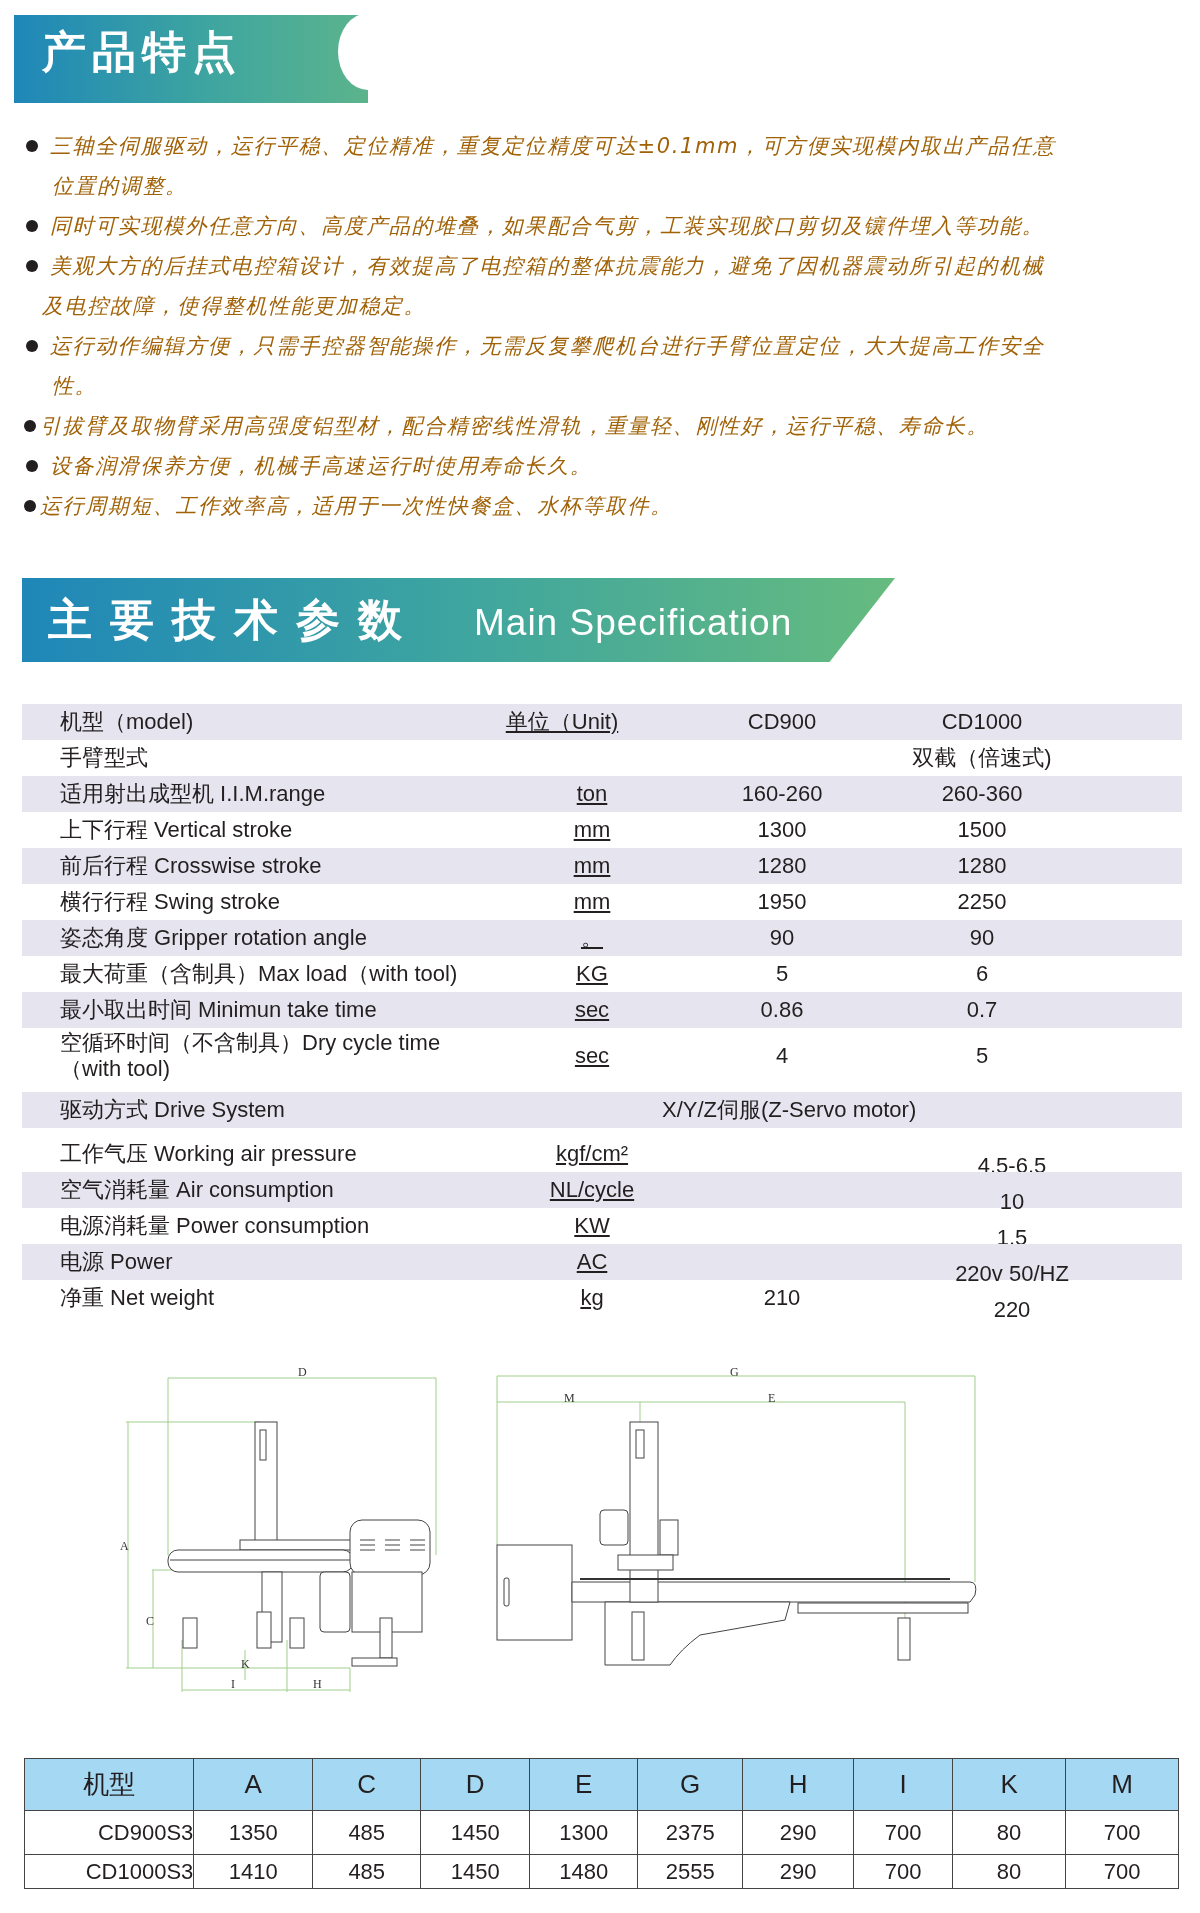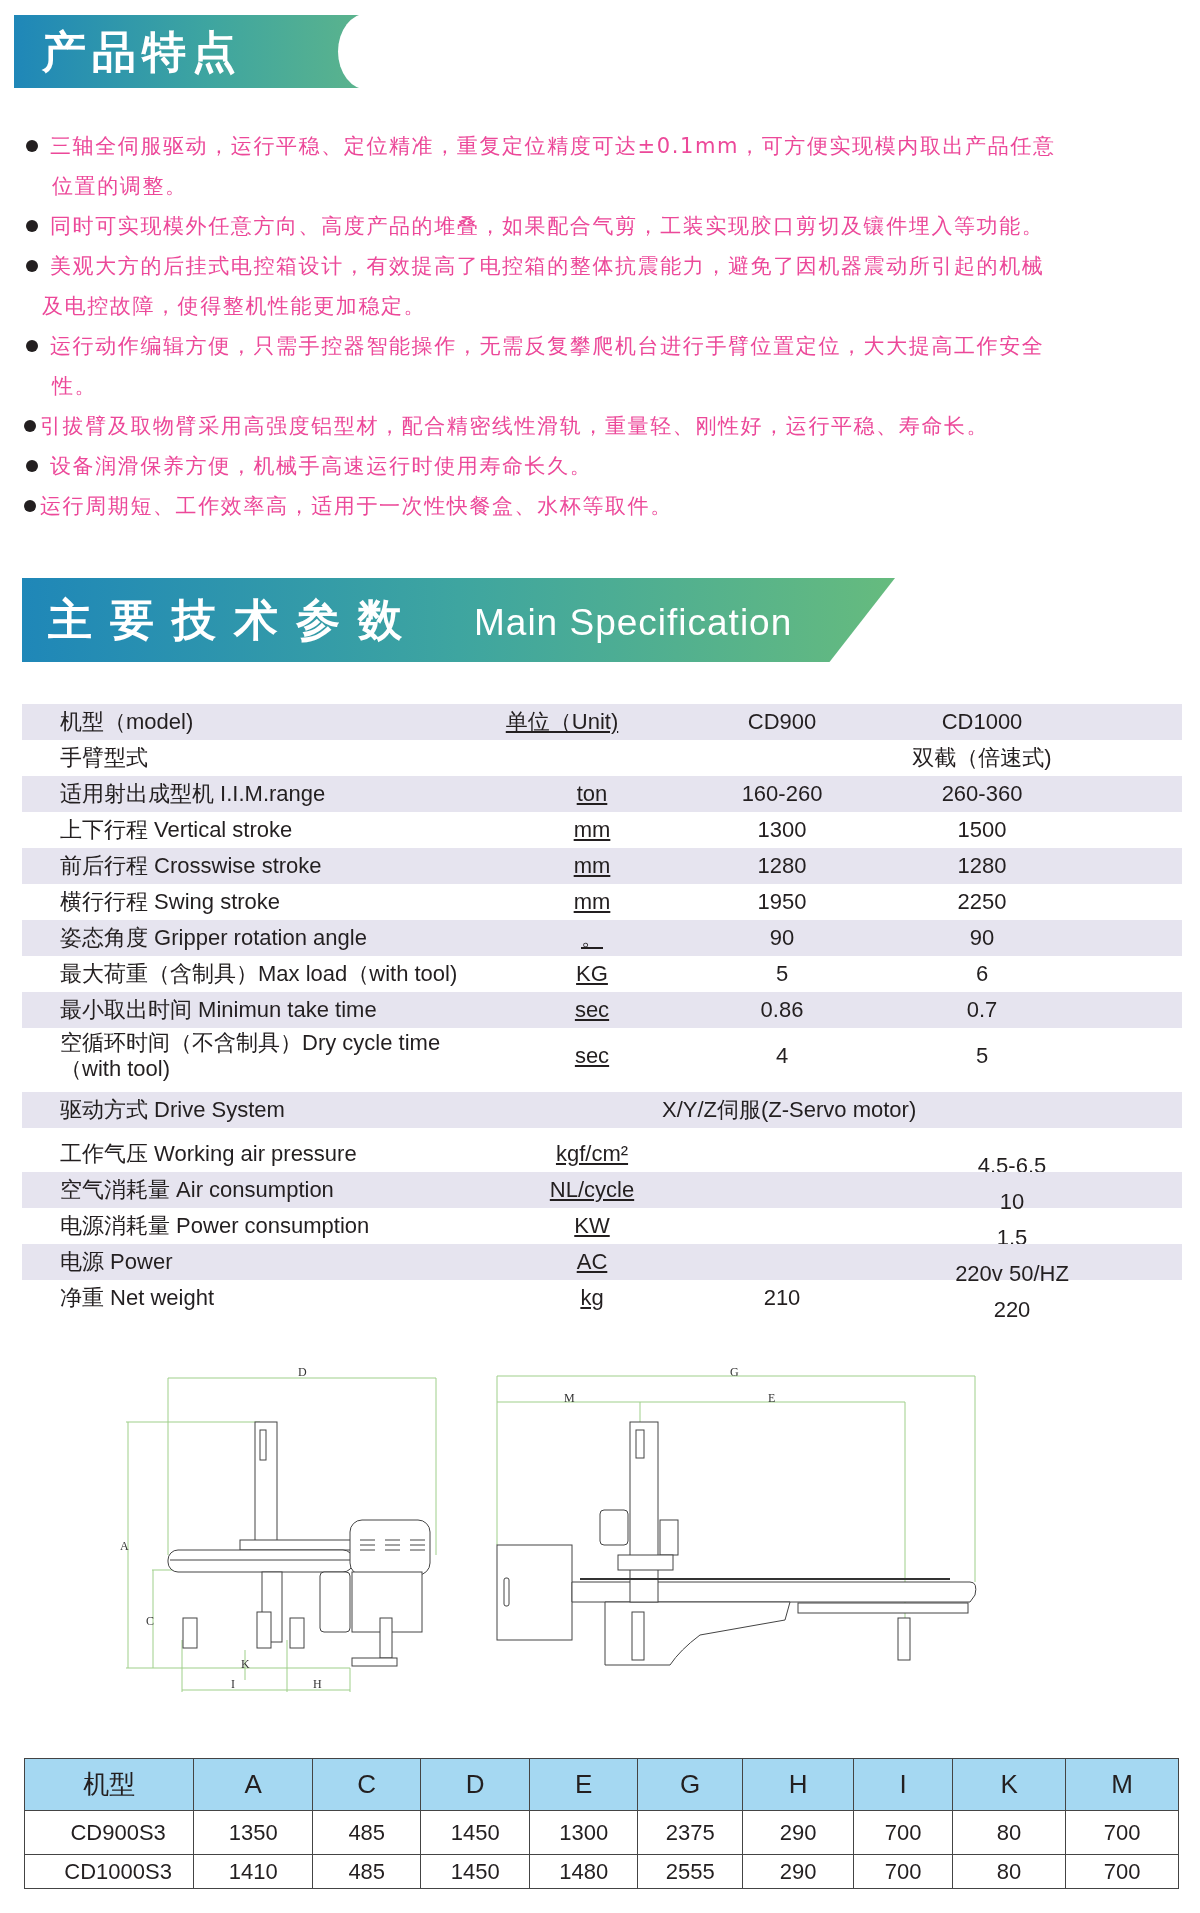--- a/index.html
+++ b/index.html
@@ -1,33 +1,33 @@
 <!DOCTYPE html>
 <html><head>
 <meta charset="utf-8">
 <style>
   * { box-sizing: border-box; margin: 0; padding: 0; }
   html, body { width: 1200px; height: 1913px; background: #ffffff; overflow: hidden; }
   body { position: relative; font-family: "DejaVu Sans", "Liberation Sans", sans-serif; color: #231f20; }
 
   .hdr1 {
-    position: absolute; left: 14px; top: 15px; width: 354px; height: 73px;
+    position: absolute; left: 14px; top: 15px; width: 354px; height: 88px;
     background: linear-gradient(90deg, #1f87b8 0%, #3ea5a0 55%, #5cb48c 100%);
   }
   .hdr1 .notch {
     position: absolute; right: -30px; top: -2px; width: 60px; height: 77px;
     background: #fff; border-radius: 50% 0 0 50% / 50% 0 0 50%;
   }
   .hdr1 .title {
     position: absolute; left: 28px; top: 9px; font-size: 44px; font-weight: bold;
     color: #fff; letter-spacing: 6px; line-height: 56px;
   }
 
   .features { position: absolute; left: 22px; top: 126px; width: 1160px; }
-  .feature { font-size: 21px; line-height: 40px; letter-spacing: 1.6px; color: #ec4899; }
+  .feature { font-size: 21px; line-height: 40px; letter-spacing: 1.6px; color: #a16207; font-style: italic; }
   .feature .bullet { display: inline-block; width: 12px; height: 12px; border-radius: 50%; background: #231f20; margin: 0 12px 3px 4px; vertical-align: middle; }
   .feature .cont { padding-left: 30px; }
   .feature .cont.flush { padding-left: 20px; }
 
   .hdr2 {
     position: absolute; left: 22px; top: 578px; width: 873px; height: 84px;
     background: linear-gradient(90deg, #1f87b8 0%, #3ea5a0 50%, #66bb7e 100%);
     clip-path: polygon(0 0, 100% 0, 92.5% 100%, 0 100%);
   }
   .hdr2 .cn { position: absolute; left: 26px; top: 12px; font-size: 44px; font-weight: bold; color: #fff; letter-spacing: 18px; line-height: 60px; }
@@ -46,21 +46,21 @@
   .srow .c-span { position: absolute; left: 640px; width: 520px; text-align: left; top: 0; }
   .srow .c-v2b { position: absolute; left: 890px; width: 200px; text-align: center; top: 12px; }
 
   .drawing { position: absolute; }
   .drawing svg { display: block; }
 
   .dims { position: absolute; left: 24px; top: 1758px; width: 1155px; border-collapse: collapse; font-family: "Liberation Sans", sans-serif; }
   .dims th { background: #a5d8f2; font-weight: normal; font-size: 26px; height: 52px; border: 1.5px solid #444; color: #231f20; }
   .dims td { height: 44px; border: 1.5px solid #444; font-size: 22px; text-align: center; color: #231f20; }
   .dims tr.last td { height: 34px; }
-  .dims td.model { text-align: center; padding-left: 18px; }
+  .dims td.model { text-align: right; padding-left: 18px; }
 </style>
 </head>
 <body>
 
 <div class="hdr1">
   <div class="title">产品特点</div>
   <div class="notch"></div>
 </div>
 
 <div class="features">

